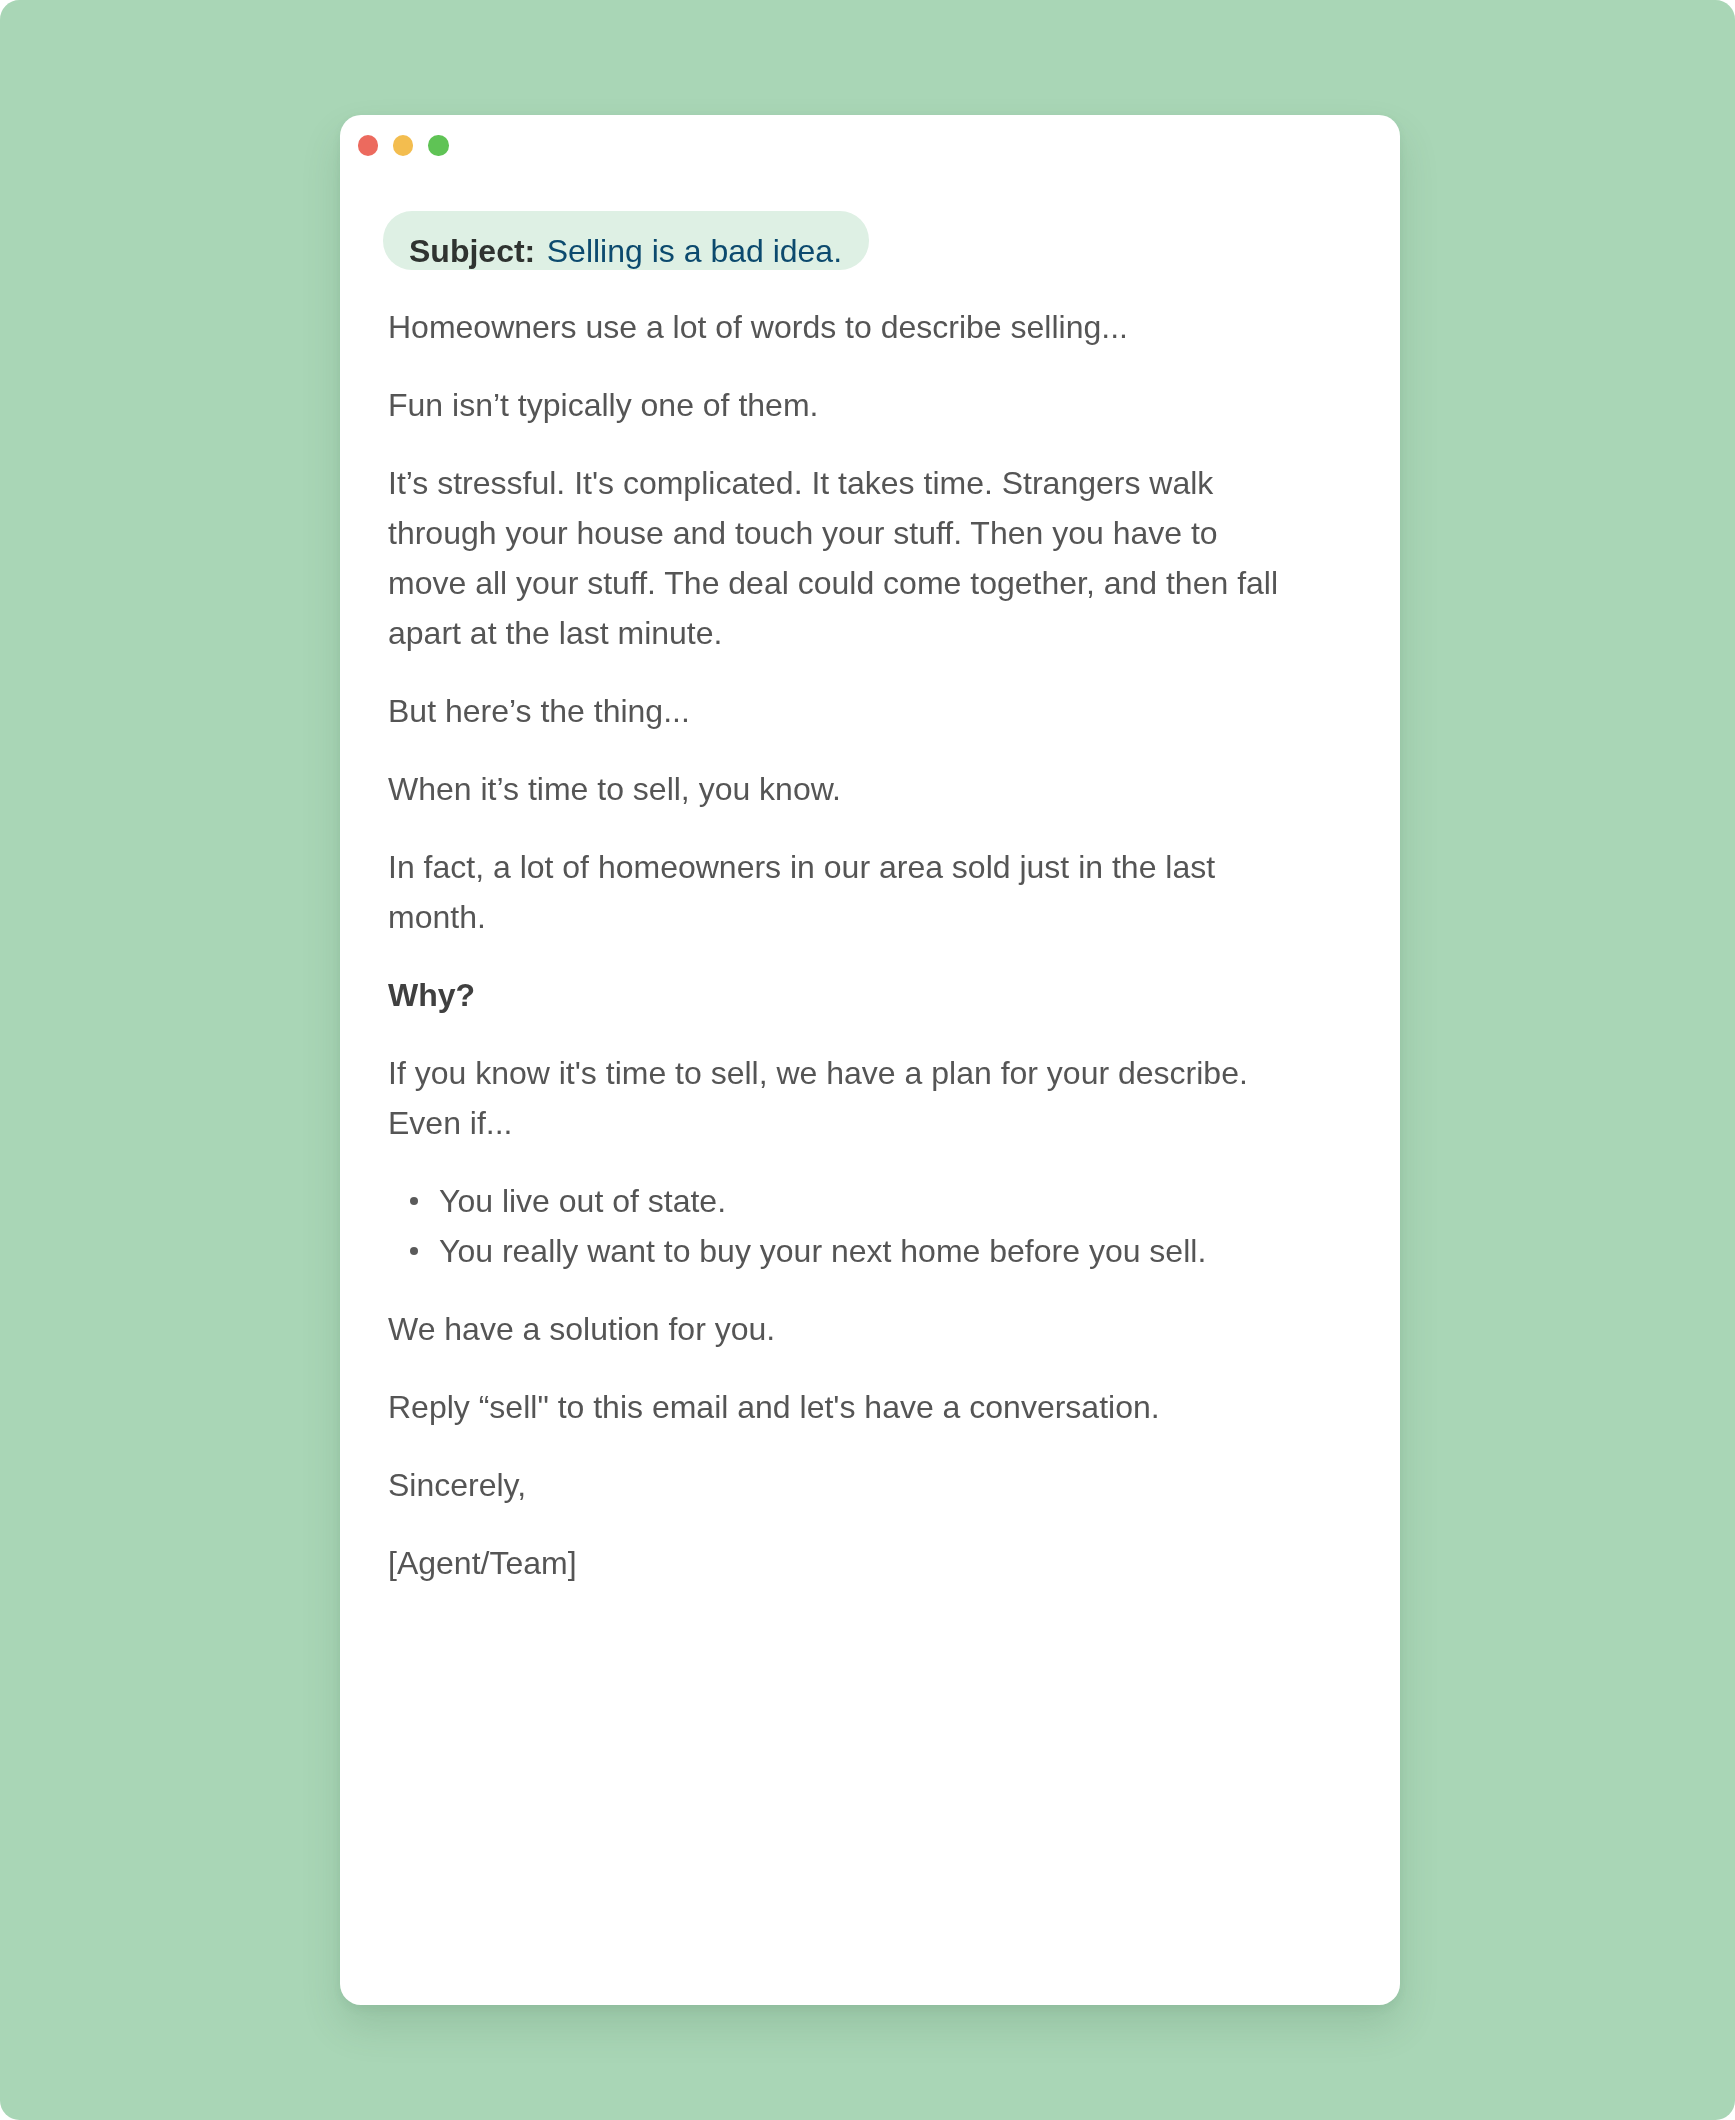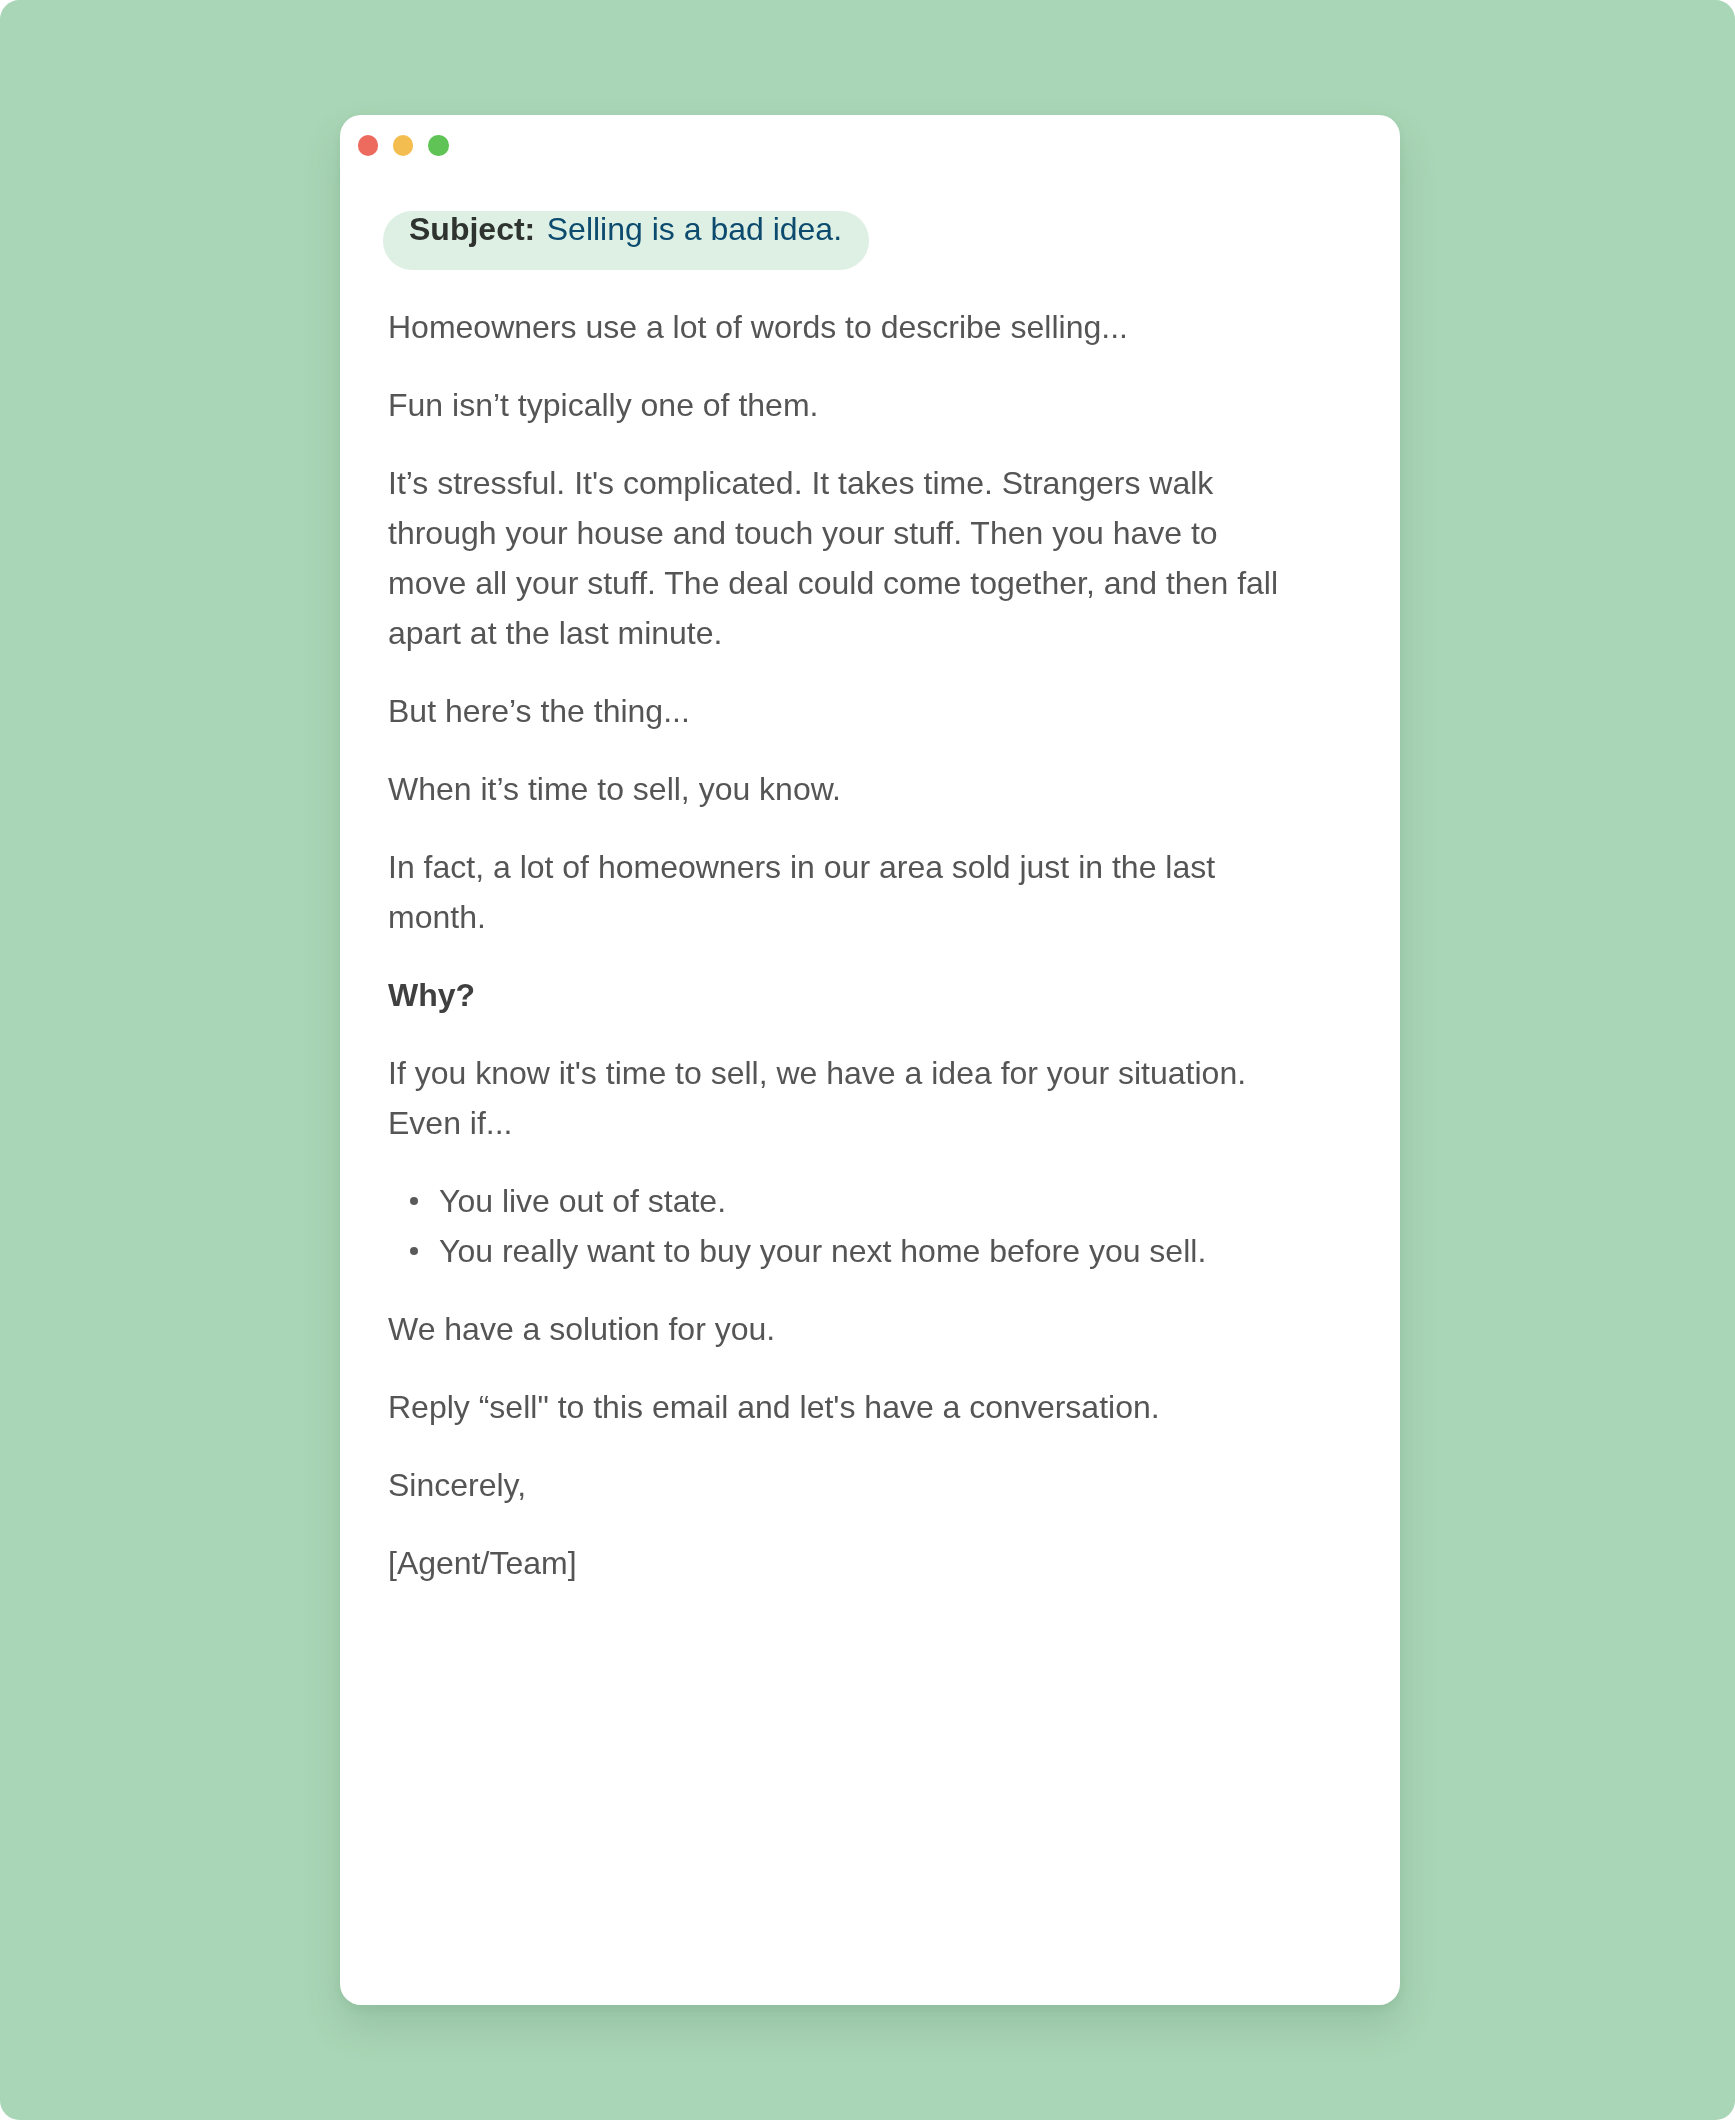--- a/index.html
+++ b/index.html
@@ -26,21 +26,21 @@
     display: flex; align-items: center;
     gap: 15px;
     padding: 20.4px 0 0 17.7px;
   }
   .dot { width: 20.4px; height: 20.4px; border-radius: 50%; }
   .dot.red    { background: #ec6a5e; }
   .dot.yellow { background: #f3bd4f; }
   .dot.green  { background: #5fc355; }
 
   .pill {
-    display: inline-flex; align-items: flex-start;
+    display: inline-flex; align-items: flex-end;
     margin: 55px 0 0 43px;
     height: 59px;
     padding: 0 26.6px 0 26px;
     border-radius: 29px;
     background: #def0e4;
     font-size: 32px;
   }
   .pill-label { font-weight: bold; color: #2f3330; }
   .pill-value { color: #0c4a6e; margin-left: 11.5px; }
 
@@ -86,21 +86,21 @@
         <p>Fun isn’t typically one of them.</p>
         <p class="gap-large">It’s stressful. It's complicated. It takes time. Strangers walk
 through your house and touch your stuff. Then you have to
 move all your stuff. The deal could come together, and then fall
 apart at the last minute.</p>
         <p>But here’s the thing...</p>
         <p class="gap-large">When it’s time to sell, you know.</p>
         <p>In fact, a lot of homeowners in our area sold just in the last
 month.</p>
         <p class="bold">Why?</p>
-        <p>If you know it's time to sell, we have a idea for your situation.
+        <p>If you know it's time to sell, we have a plan for your describe.
 Even if...</p>
         <ul>
           <li>You live out of state.</li>
           <li>You really want to buy your next home before you sell.</li>
         </ul>
         <p>We have a solution for you.</p>
         <p>Reply “sell" to this email and let's have a conversation.</p>
         <p>Sincerely,</p>
         <p>[Agent/Team]</p>
       </div>

